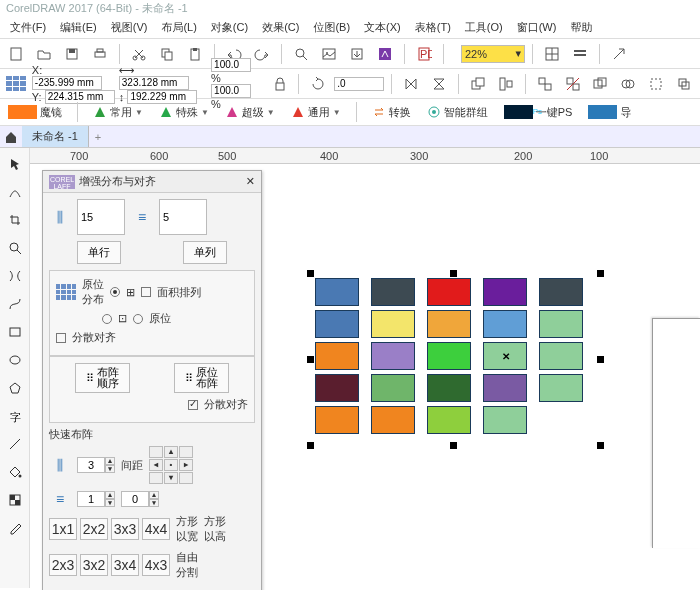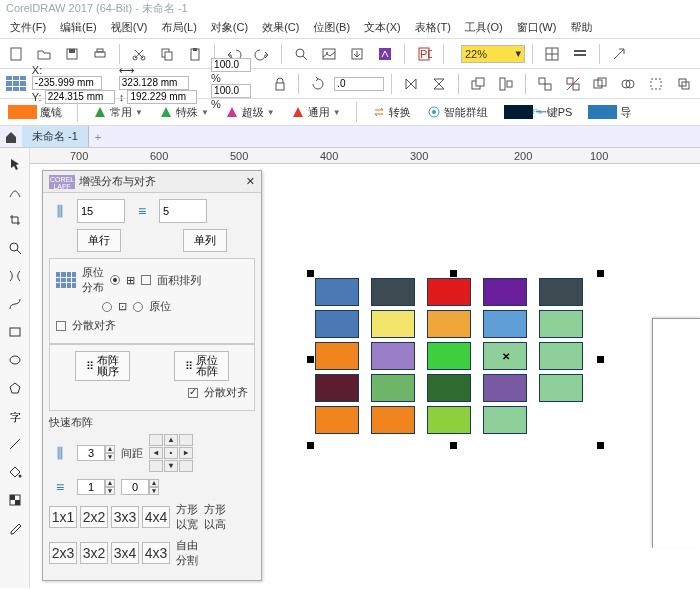--- a/index.html
+++ b/index.html
@@ -26,21 +26,21 @@
 .toolbox .t { width: 20px; height: 20px; display: flex; align-items: center; justify-content: center; }
 .canvas { flex: 1; position: relative; background: #fff; }
 .ruler-h { position: absolute; top: 0; left: 0; right: 0; height: 16px; background: #f4f4f4; border-bottom: 1px solid #ccc; font-size: 9px; color: #444; }
 .ruler-h span { position: absolute; top: 2px; }
 .floating { position: absolute; left: 12px; top: 22px; width: 220px; background: #f3f3f3; border: 1px solid #aaa; box-shadow: 1px 1px 3px rgba(0,0,0,.2); }
 .floating .hd { height: 22px; display: flex; align-items: center; justify-content: space-between; padding: 0 6px; border-bottom: 1px solid #ccc; background: #eee; }
 .floating .hd .logo { width: 26px; height: 14px; background: #a9c; color: #fff; font-size: 7px; text-align: center; line-height: 7px; padding-top: 1px; }
 .floating .body { padding: 6px; }
 .frow { display: flex; align-items: center; gap: 6px; margin-bottom: 6px; }
 .ficon { width: 22px; height: 18px; display: flex; align-items: center; justify-content: center; color: #3a7ab8; font-size: 14px; }
-.fin { width: 48px; height: 24px; border: 1px solid #bbb; background: #fff; padding: 2px 3px; }
+.fin { width: 48px; height: 36px; border: 1px solid #bbb; background: #fff; padding: 2px 3px; }
 .fbtn { padding: 3px 10px; border: 1px solid #bbb; background: #fafafa; }
 .fpanel { border: 1px solid #ccc; padding: 6px; margin-bottom: 0; background: #f7f7f7; }
 .fpanel .row { display: flex; align-items: center; gap: 6px; margin-bottom: 4px; font-size: 10px; }
 .gridico { width: 20px; height: 16px; display: inline-grid; grid-template-columns: repeat(4,1fr); grid-template-rows: repeat(3,1fr); gap: 1px; }
 .gridico i { background: #6a8fc7; }
 .radio { width: 10px; height: 10px; border: 1px solid #777; border-radius: 50%; display: inline-block; position: relative; }
 .radio.on::after { content: ""; position: absolute; inset: 2px; background: #333; border-radius: 50%; }
 .chk { width: 10px; height: 10px; border: 1px solid #777; display: inline-block; position: relative; }
 .chk.on::after { content: "✓"; position: absolute; top: -3px; left: 0; font-size: 10px; }
 .quick-title { font-size: 11px; margin: 4px 0; }
@@ -444,21 +444,21 @@
         <svg width="14" height="14">
           <path d="M11 3l-8 8v2h2l8-8z" fill="none" stroke="#333"></path>
         </svg>
       </div>
   </div>
 
   <div class="canvas">
     <div class="ruler-h">
       <span style="left:40px">700</span>
       <span style="left:120px">600</span>
-      <span style="left:200px">500</span>
+      <span style="left:188px">500</span>
       <span style="left:290px">400</span>
       <span style="left:380px">300</span>
       <span style="left:484px">200</span>
       <span style="left:560px">100</span>
     </div>
 
     <div class="pageedge"></div>
 
     <div class="floating">
       <div class="hd">

